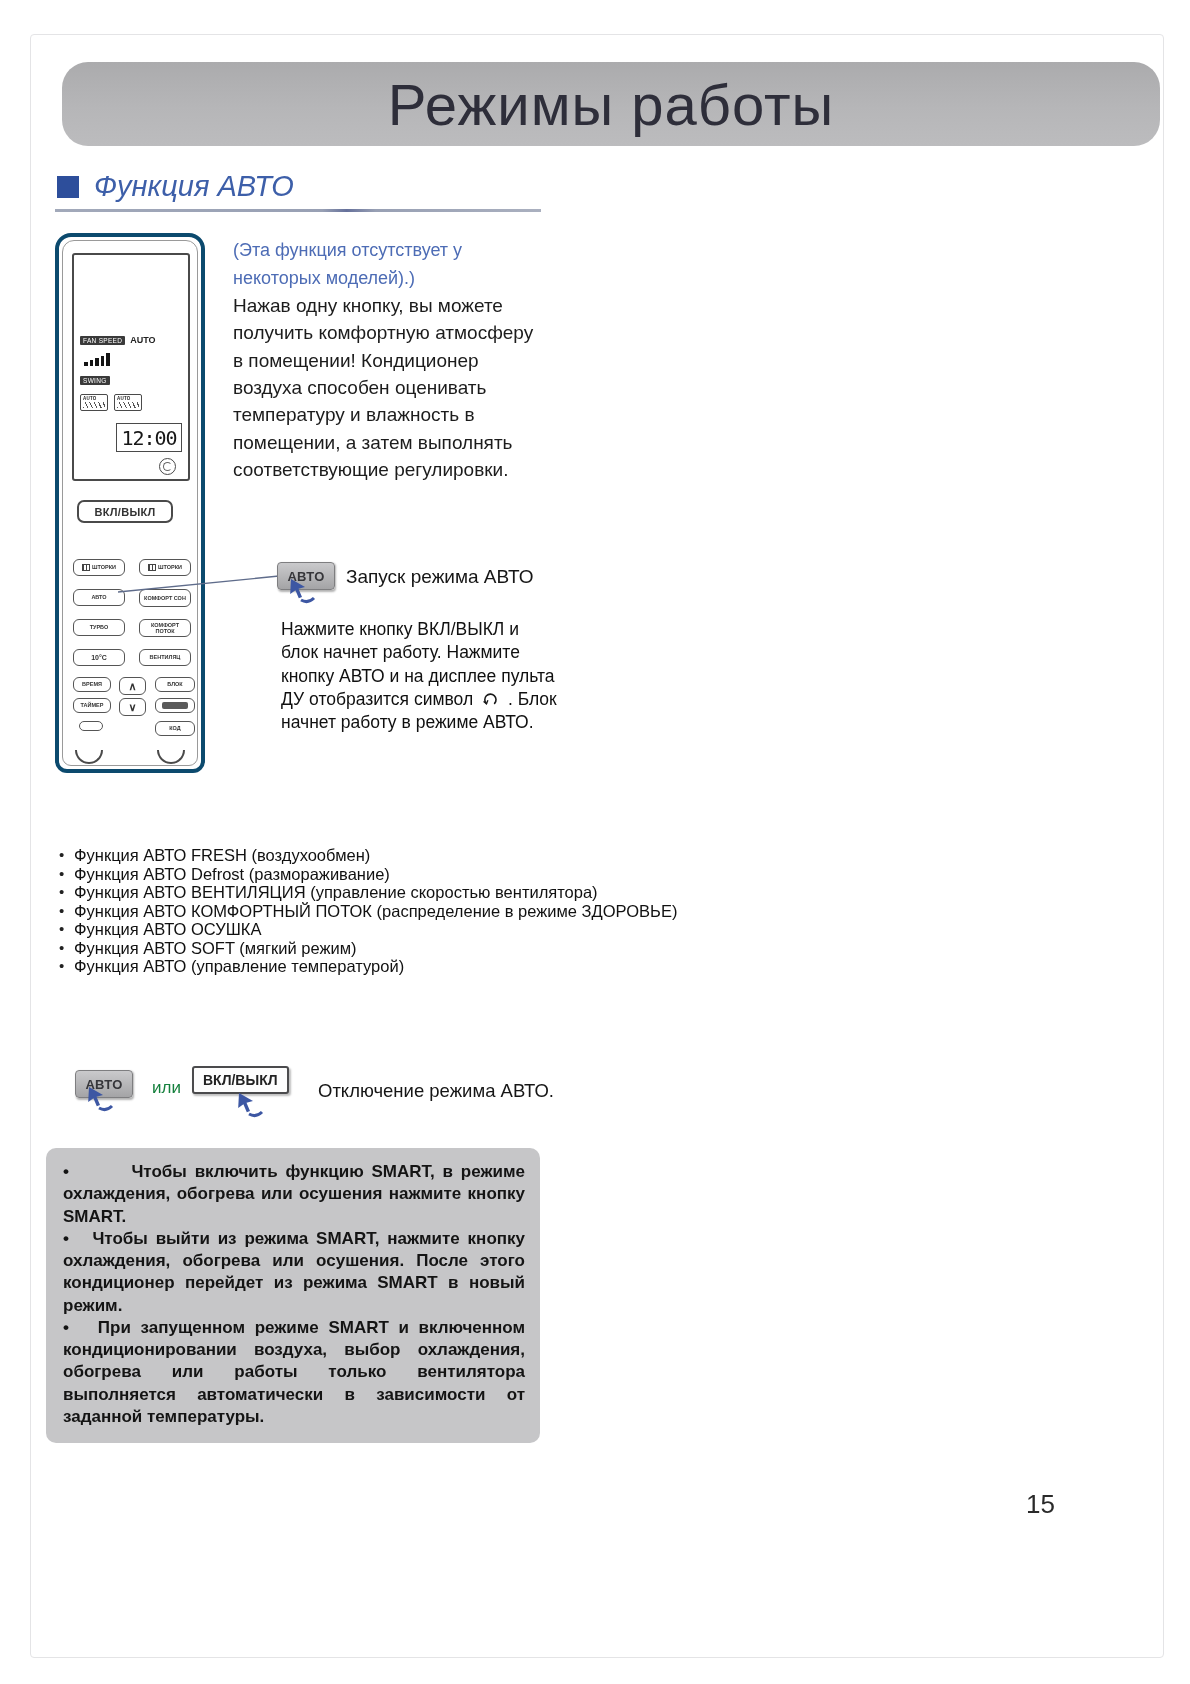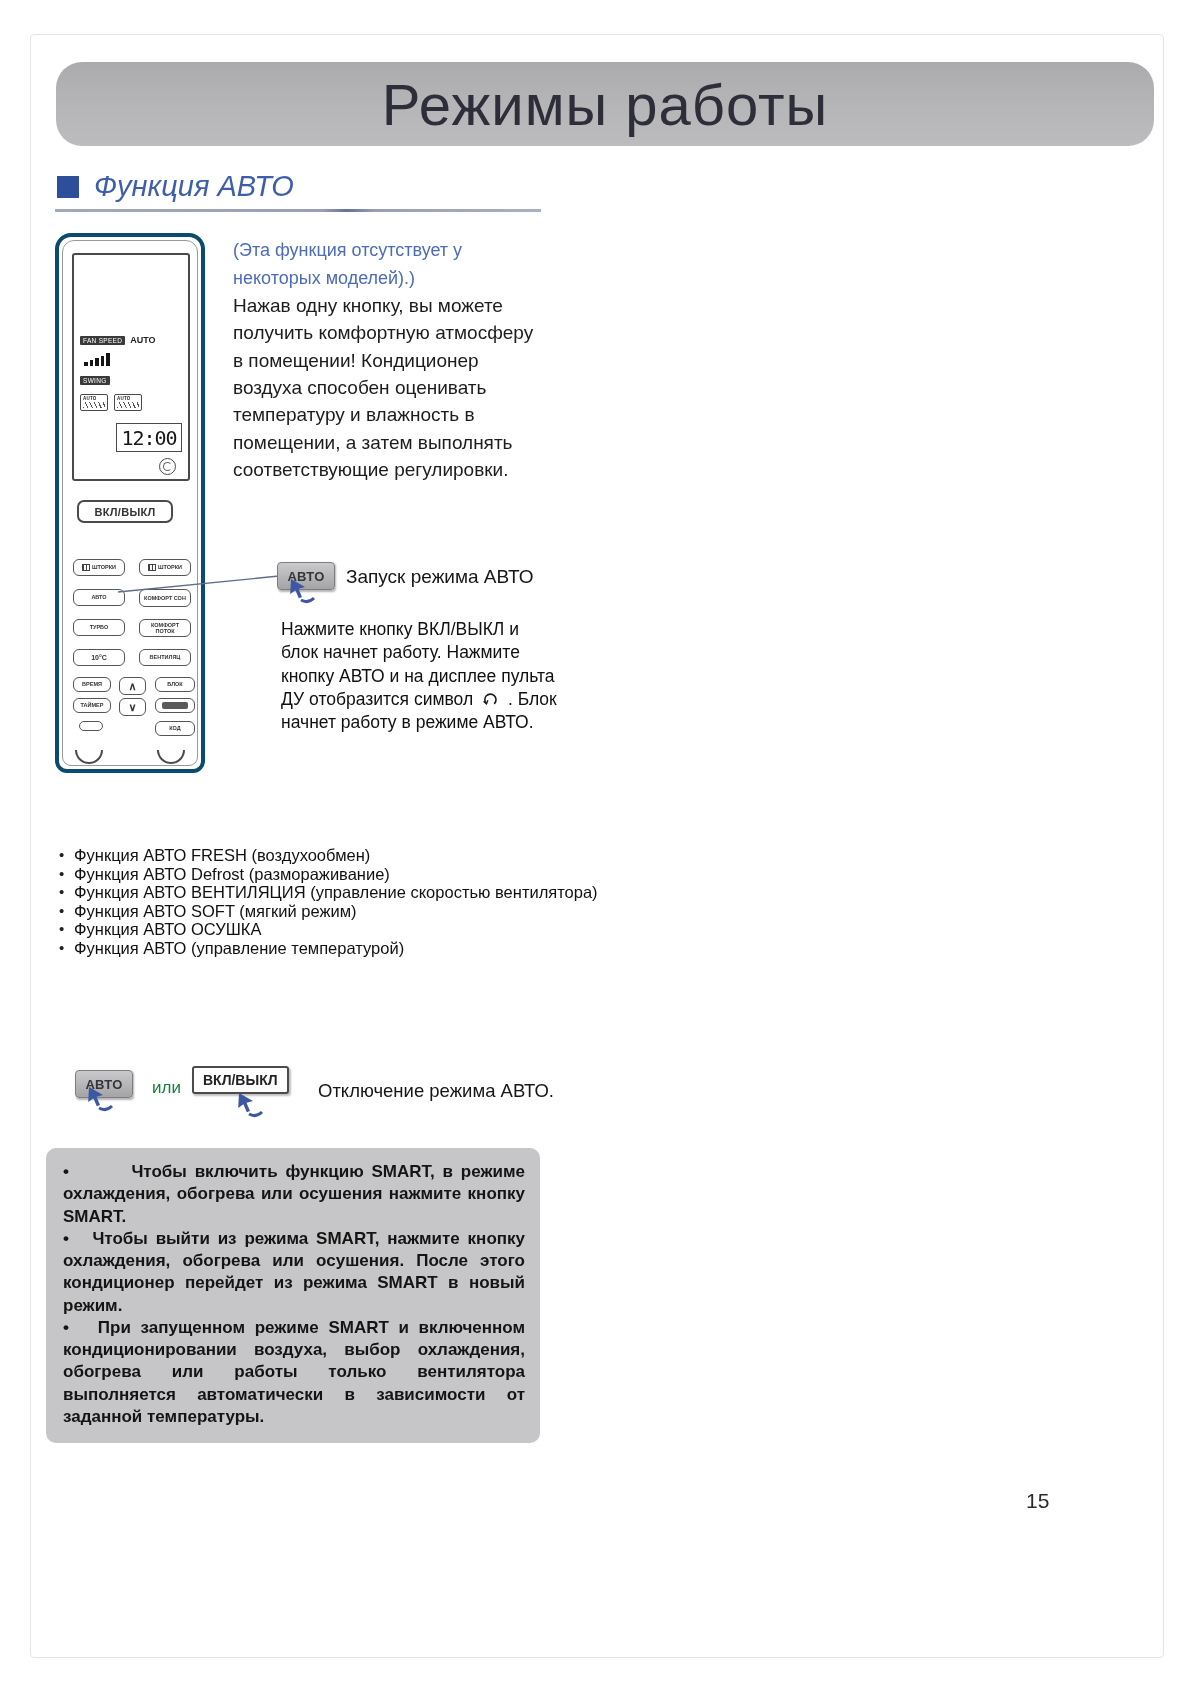--- a/index.html
+++ b/index.html
@@ -8,21 +8,21 @@
     position:relative; width:1190px; height:1684px; background:#fff;
     font-family:"Liberation Sans", sans-serif; color:#1e1e1e; overflow:hidden;
   }
   .frame {
     position:absolute; left:30px; top:34px; right:26px; bottom:26px;
     border:1px solid #e4e4e6; border-radius:4px; pointer-events:none;
   }
 
   
   .banner {
-    position:absolute; left:56px; top:62px; width:1098px; height:84px;
+    position:absolute; left:62px; top:62px; width:1098px; height:84px;
     background:linear-gradient(180deg,#ababad 0%,#b6b6b8 55%,#bcbcbe 100%);
     border-radius:26px; display:flex; align-items:center; justify-content:center;
   }
   .banner-title { font-size:58px; font-weight:400; color:#2e2e3a; letter-spacing:1px; }
 
   
   .section-head { position:absolute; left:57px; top:170px; display:flex; align-items:center; gap:15px; }
   .blue-square { width:22px; height:22px; background:#2d4e9b; }
   .section-title { font-size:29px; font-style:italic; color:#3d5fa9; }
   .section-rule {
@@ -116,21 +116,21 @@
   .stop-caption { position:absolute; left:290px; top:1080px; font-size:18.5px; color:#161616;margin-left:28px; }
 
   
   .smart-box {
     position:absolute; left:46px; top:1148px; width:494px;
     background:#c6c6c8; border-radius:10px; padding:13px 15px 15px 17px;
     font-size:17px; font-weight:bold; line-height:1.31; color:#141414; text-align:justify;
   }
   .smart-box p { margin:0; }
 
-  .page-number { position:absolute; left:1026px; top:1489px; font-size:21px; color:#2a2a2a; }
+  .page-number { position:absolute; left:1026px; top:1489px; font-size:26px; color:#2a2a2a; }
 </style>
 </head>
 <body>
 
 <div class="page">
   <div class="frame"></div>
 
   <div class="banner">
     <div class="banner-title">Режимы работы</div>
   </div>
@@ -255,22 +255,23 @@
       <path d="M1.6 10.4 L4.5 12.7 L5.9 9.3" fill="none" stroke="#1a1a1a" stroke-width="1.4"></path>
     </svg>
     <span>.</span>
     <span>Блок начнет работу в режиме АВТО.</span>
   </div>
 
   <ul class="features">
     <li>Функция АВТО FRESH (воздухообмен)</li>
     <li>Функция АВТО Defrost (размораживание)</li>
     <li>Функция АВТО ВЕНТИЛЯЦИЯ (управление скоростью вентилятора)</li>
+    <li>Функция АВТО КОМФОРТНЫЙ ПОТОК (распределение в режиме ЗДОРОВЬЕ)</li>
+    <li>Функция АВТО ОСУШКА</li>
     <li>Функция АВТО SOFT (мягкий режим)</li>
-    <li>Функция АВТО ОСУШКА</li>
     <li>Функция АВТО (управление температурой)</li>
   </ul>
 
   <div class="img-btn stop-auto-btn">АВТО</div>
   <svg class="cursor stop-auto-cursor" viewBox="0 0 30 28">
     <path d="M3 1 L17 9 L10.5 10.8 L14 19 L10.8 20.3 L7.4 12.2 L2.2 16 Z" fill="#3d57a3"></path>
     <path d="M13 22 q7 4 13 -2" stroke="#3d57a3" stroke-width="3" fill="none"></path>
   </svg>
   <div class="or-text">или</div>
   <div class="stop-power-btn">ВКЛ/ВЫКЛ</div>

